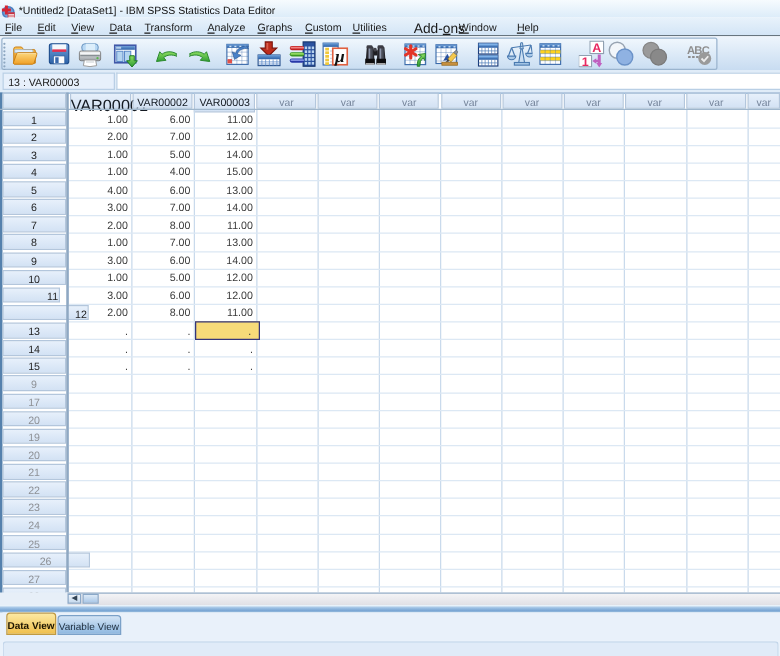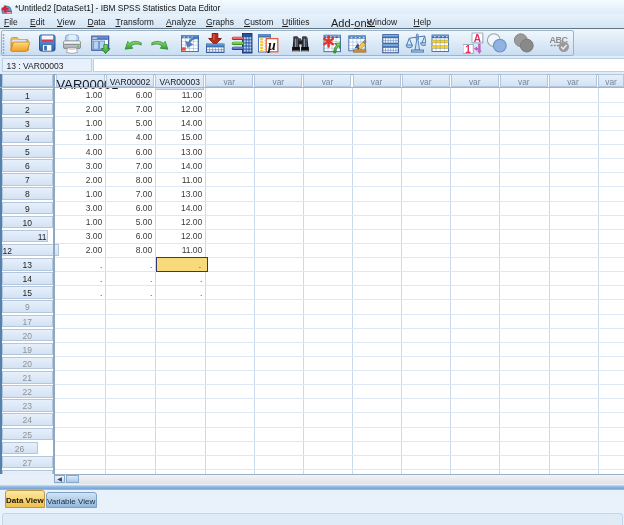--- a/index.html
+++ b/index.html
@@ -389,21 +389,21 @@
 <div class="abs" style="left:1.5px;top:215.67000000000002px;width:51.5px;height:12.530000000000001px;background:linear-gradient(#e7f0fb,#d3e2f4);border:1px solid #b3c6dc;font-size:8.5px;color:#1e1e1e;text-align:center;padding-top:1px;overflow:hidden">10</div>
 <div class="abs" style="left:54.5px;top:228.8px;width:569.5px;height:1px;background:#dce8f4"></div>
 <div class="abs" style="left:57.8px;top:217.17000000000002px;width:44.5px;font-size:8.5px;color:#3a3a3a;text-align:right">1.00</div>
 <div class="abs" style="left:107.80000000000001px;top:217.17000000000002px;width:44.5px;font-size:8.5px;color:#3a3a3a;text-align:right">5.00</div>
 <div class="abs" style="left:157.8px;top:217.17000000000002px;width:44.5px;font-size:8.5px;color:#3a3a3a;text-align:right">12.00</div>
 <div class="abs" style="left:1.5px;top:229.8px;width:46px;height:12.530000000000001px;background:linear-gradient(#e7f0fb,#d3e2f4);border:1px solid #b3c6dc;font-size:8.5px;color:#1e1e1e;text-align:right;padding-top:1px;overflow:hidden">11</div>
 <div class="abs" style="left:54.5px;top:242.93px;width:569.5px;height:1px;background:#dce8f4"></div>
 <div class="abs" style="left:57.8px;top:231.3px;width:44.5px;font-size:8.5px;color:#3a3a3a;text-align:right">3.00</div>
 <div class="abs" style="left:107.80000000000001px;top:231.3px;width:44.5px;font-size:8.5px;color:#3a3a3a;text-align:right">6.00</div>
 <div class="abs" style="left:157.8px;top:231.3px;width:44.5px;font-size:8.5px;color:#3a3a3a;text-align:right">12.00</div>
-<div class="abs" style="left:1.5px;top:243.93px;width:57px;height:12.530000000000001px;background:linear-gradient(#e7f0fb,#d3e2f4);border:1px solid #b3c6dc;font-size:8.5px;color:#1e1e1e;text-align:left;padding-top:1px;overflow:hidden">12</div>
+<div class="abs" style="left:1.5px;top:243.93px;width:69px;height:12.530000000000001px;background:linear-gradient(#e7f0fb,#d3e2f4);border:1px solid #b3c6dc;font-size:8.5px;color:#1e1e1e;text-align:right;padding-top:1px;overflow:hidden">12</div>
 <div class="abs" style="left:54.5px;top:257.06px;width:569.5px;height:1px;background:#dce8f4"></div>
 <div class="abs" style="left:57.8px;top:245.43px;width:44.5px;font-size:8.5px;color:#3a3a3a;text-align:right">2.00</div>
 <div class="abs" style="left:107.80000000000001px;top:245.43px;width:44.5px;font-size:8.5px;color:#3a3a3a;text-align:right">8.00</div>
 <div class="abs" style="left:157.8px;top:245.43px;width:44.5px;font-size:8.5px;color:#3a3a3a;text-align:right">11.00</div>
 <div class="abs" style="left:1.5px;top:258.06px;width:51.5px;height:12.530000000000001px;background:linear-gradient(#e7f0fb,#d3e2f4);border:1px solid #b3c6dc;font-size:8.5px;color:#1e1e1e;text-align:center;padding-top:1px;overflow:hidden">13</div>
 <div class="abs" style="left:54.5px;top:271.19px;width:569.5px;height:1px;background:#dce8f4"></div>
 <div class="abs" style="left:57.8px;top:259.56px;width:44.5px;font-size:8.5px;color:#3a3a3a;text-align:right">.</div>
 <div class="abs" style="left:107.80000000000001px;top:259.56px;width:44.5px;font-size:8.5px;color:#3a3a3a;text-align:right">.</div>
 <div class="abs" style="left:1.5px;top:272.19px;width:51.5px;height:12.530000000000001px;background:linear-gradient(#e7f0fb,#d3e2f4);border:1px solid #b3c6dc;font-size:8.5px;color:#1e1e1e;text-align:center;padding-top:1px;overflow:hidden">14</div>
 <div class="abs" style="left:54.5px;top:285.32px;width:569.5px;height:1px;background:#dce8f4"></div>
@@ -428,21 +428,21 @@
 <div class="abs" style="left:1.5px;top:371.1px;width:51.5px;height:12.530000000000001px;background:linear-gradient(#e7f0fb,#d3e2f4);border:1px solid #b3c6dc;font-size:8.5px;color:#8e9196;text-align:center;padding-top:1px;overflow:hidden">21</div>
 <div class="abs" style="left:54.5px;top:384.23px;width:569.5px;height:1px;background:#dce8f4"></div>
 <div class="abs" style="left:1.5px;top:385.23px;width:51.5px;height:12.530000000000001px;background:linear-gradient(#e7f0fb,#d3e2f4);border:1px solid #b3c6dc;font-size:8.5px;color:#8e9196;text-align:center;padding-top:1px;overflow:hidden">22</div>
 <div class="abs" style="left:54.5px;top:398.36px;width:569.5px;height:1px;background:#dce8f4"></div>
 <div class="abs" style="left:1.5px;top:399.36px;width:51.5px;height:12.530000000000001px;background:linear-gradient(#e7f0fb,#d3e2f4);border:1px solid #b3c6dc;font-size:8.5px;color:#8e9196;text-align:center;padding-top:1px;overflow:hidden">23</div>
 <div class="abs" style="left:54.5px;top:412.49px;width:569.5px;height:1px;background:#dce8f4"></div>
 <div class="abs" style="left:1.5px;top:413.49px;width:51.5px;height:12.530000000000001px;background:linear-gradient(#e7f0fb,#d3e2f4);border:1px solid #b3c6dc;font-size:8.5px;color:#8e9196;text-align:center;padding-top:1px;overflow:hidden">24</div>
 <div class="abs" style="left:54.5px;top:426.62px;width:569.5px;height:1px;background:#dce8f4"></div>
 <div class="abs" style="left:1.5px;top:427.62px;width:51.5px;height:12.530000000000001px;background:linear-gradient(#e7f0fb,#d3e2f4);border:1px solid #b3c6dc;font-size:8.5px;color:#8e9196;text-align:center;padding-top:1px;overflow:hidden">25</div>
 <div class="abs" style="left:54.5px;top:440.75px;width:569.5px;height:1px;background:#dce8f4"></div>
-<div class="abs" style="left:1.5px;top:441.75px;width:36px;height:12.530000000000001px;background:linear-gradient(#e7f0fb,#d3e2f4);border:1px solid #b3c6dc;font-size:8.5px;color:#8e9196;text-align:center;padding-top:1px;overflow:hidden">26</div>
+<div class="abs" style="left:1.5px;top:441.75px;width:70px;height:12.530000000000001px;background:linear-gradient(#e7f0fb,#d3e2f4);border:1px solid #b3c6dc;font-size:8.5px;color:#8e9196;text-align:center;padding-top:1px;overflow:hidden">26</div>
 <div class="abs" style="left:54.5px;top:454.88px;width:569.5px;height:1px;background:#dce8f4"></div>
 <div class="abs" style="left:1.5px;top:455.88px;width:51.5px;height:12.530000000000001px;background:linear-gradient(#e7f0fb,#d3e2f4);border:1px solid #b3c6dc;font-size:8.5px;color:#8e9196;text-align:center;padding-top:1px;overflow:hidden">27</div>
 <div class="abs" style="left:54.5px;top:469.01px;width:569.5px;height:1px;background:#dce8f4"></div>
 <div class="abs" style="left:1.5px;top:470.01000000000005px;width:51.5px;height:12.530000000000001px;background:linear-gradient(#e7f0fb,#d3e2f4);border:1px solid #b3c6dc;font-size:8.5px;color:#8e9196;text-align:center;padding-top:1px;overflow:hidden">28</div>
 <div class="abs" style="left:53.0px;top:74.0px;width:1.5px;height:400.0px;background:#8fa8c2"></div>
 <div class="abs" style="left:156px;top:257.06px;width:52px;height:15.13px;background:#f7da79;border:1.8px solid #35357a"></div>
 <div class="abs" style="left:157px;top:259.56px;width:44px;font-size:8.5px;color:#3a3a3a;text-align:right">.</div>
 <div class="abs" style="left:0;top:474.0px;width:624px;height:9.5px;background:#e7eff8"></div>
 <div class="abs" style="left:53.5px;top:474.0px;width:570.5px;height:9.5px;background:linear-gradient(#f4f4f6,#e0e0e6);border-top:1px solid #9ab0c8"></div>
 <div class="abs" style="left:54px;top:474.5px;width:11px;height:8.5px;background:linear-gradient(#eef4fb,#c6daee);border:1px solid #8aa8c8;font-size:6px;color:#345;text-align:center;line-height:7px">◀</div>

